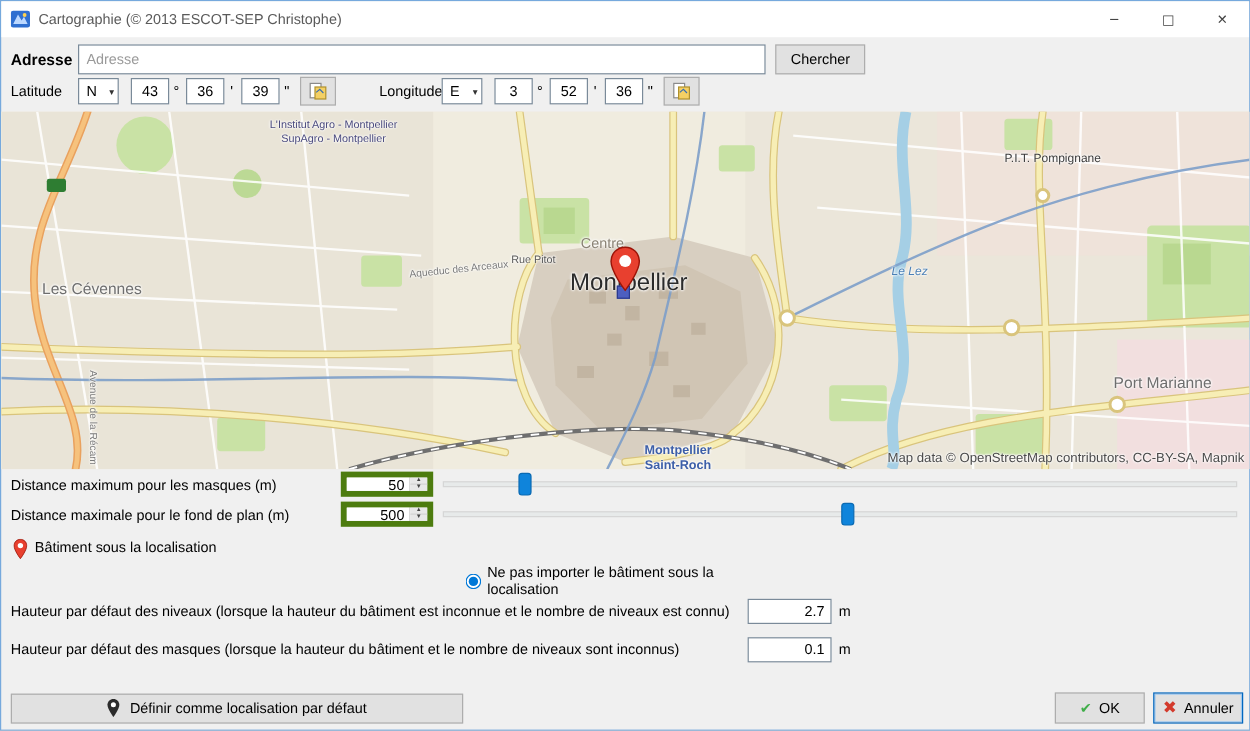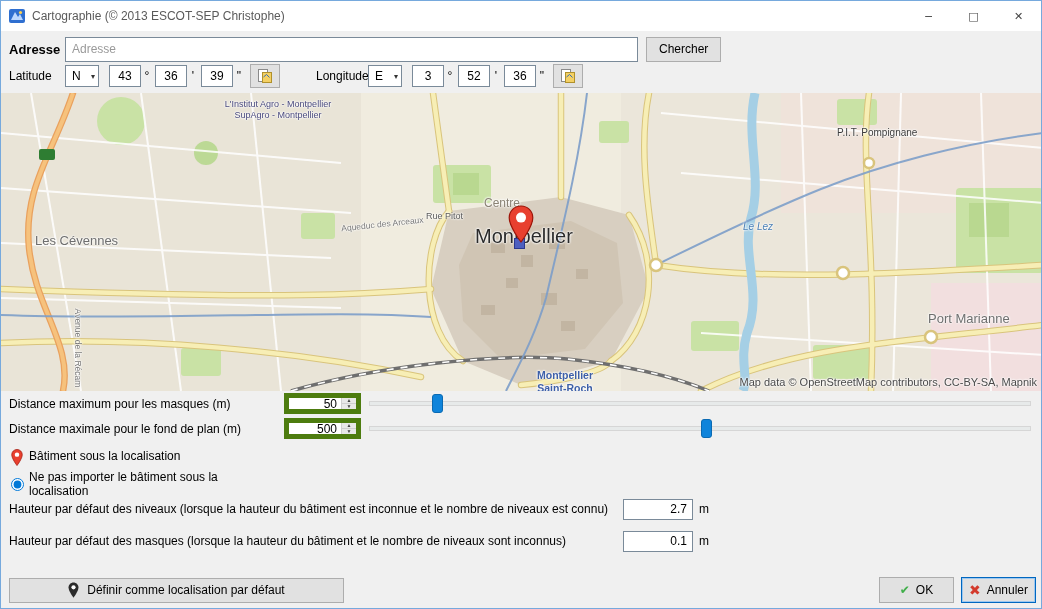--- a/index.html
+++ b/index.html
@@ -66,36 +66,36 @@
   .slider { flex:1; position:relative; height:21px; margin-left:6px; }
   .slider .track { position:absolute; left:2px; right:2px; top:8px; height:5px; background:#e7eaea; border:1px solid #d6d6d6; }
   .slider .thumb { position:absolute; top:1px; width:11px; height:19px; background:#0f84db; border:1px solid #0a6ab3; border-radius:3px; }
   .thumb-1 { left:9.8%; }
   .thumb-2 { left:50.2%; }
 
   
   .grp-header { display:flex; gap:6px; padding:8px 8px 1px 10px; height:25px; }
   .pin-sm { width:12px; height:17px; flex:0 0 auto; }
   .grp-title { font-size:12px; color:#000; }
-  .radio-row { display:flex; align-items:flex-start; padding:4px 8px 6px 10px; height:24px; }
+  .radio-row { display:flex; align-items:center; padding:4px 8px 6px 10px; height:24px;flex-direction:column; }
   .radio-item { display:flex; align-items:center; gap:5px; }
   .radio-item input { width:13px; height:13px; margin:0; accent-color:#0078d7; }
   .ri-1 { width:268px; }
   .ri-2 { width:312px; }
   .ri-3 { color:#9f9f9f; }
 
   
   .height-row { display:flex; align-items:center; padding:0 8px; height:26px; margin-top:6px; }
   .height-row .lbl { width:614px; }
   .height-input { width:70px; height:21px; text-align:right; padding-right:5px; }
   .unit { margin-left:6px; }
 
   
   .footer { position:absolute; left:8px; right:5px; bottom:5px; display:flex; align-items:center; }
-  .btn-default-loc { width:335px; height:25px; gap:8px; }
+  .btn-default-loc { width:377px; height:25px; gap:8px; }
   .pin-dark { width:11px; height:16px; }
   .footer .spacer { flex:1; }
   .btn-ok { width:75px; height:26px; gap:6px; margin-left:6px; }
   .btn-cancel { width:75px; height:26px; gap:6px; margin-left:7px; border:1px solid #0067c0; box-shadow:0 0 0 1px #9ec8ef inset; }
   .ok-check { color:#3fae49; font-weight:bold; font-family:"DejaVu Sans",sans-serif; }
   .cancel-x { color:#d33a2c; font-weight:bold; font-family:"DejaVu Sans",sans-serif; font-size:14px; }
 </style>
 </head>
 <body>
 

